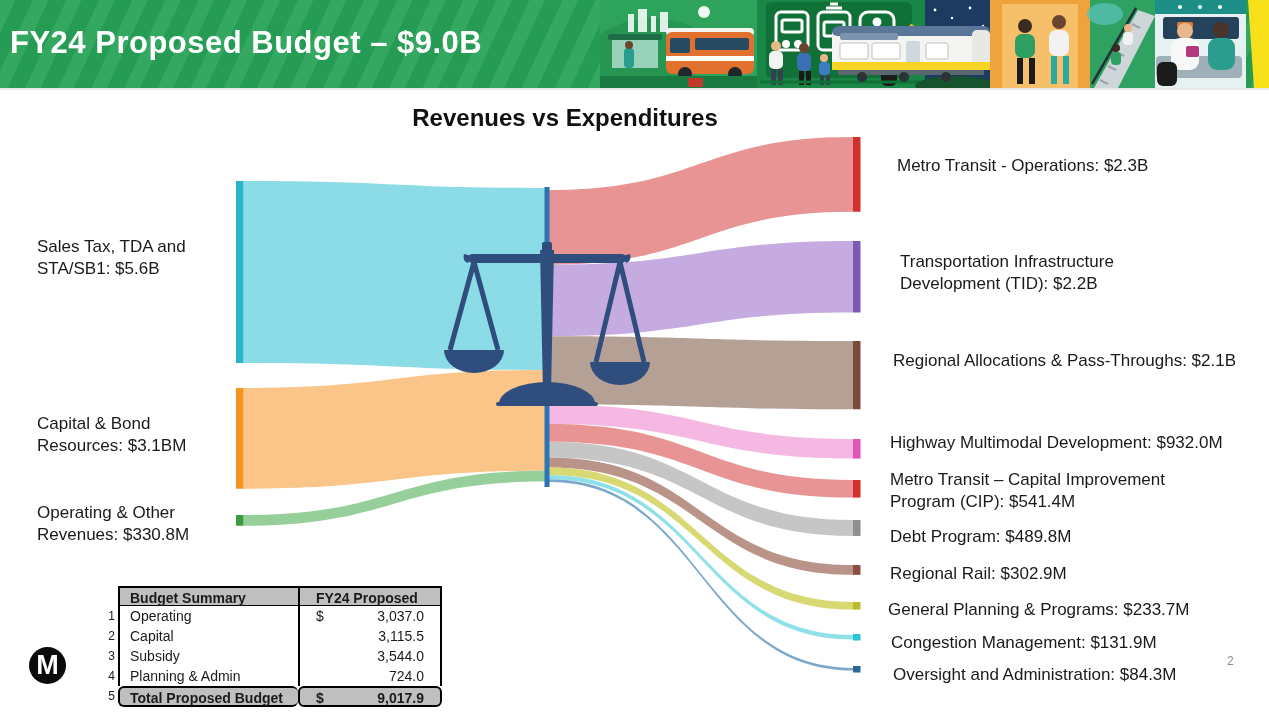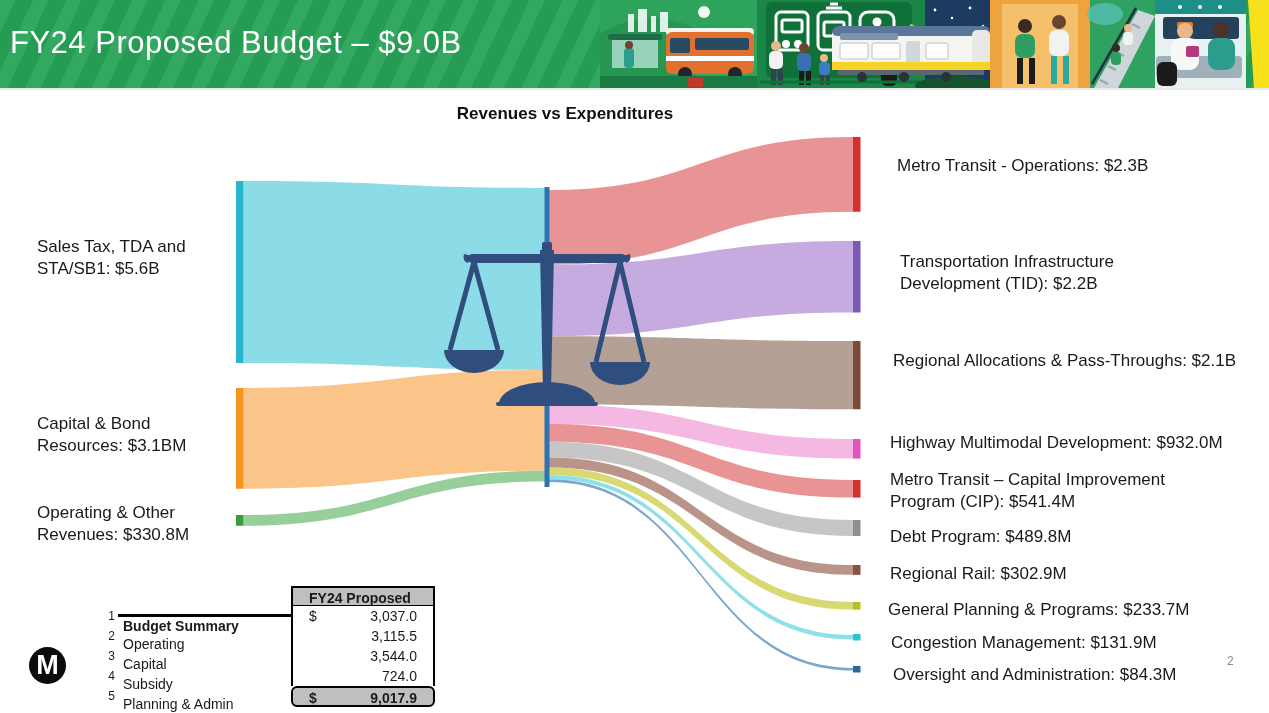--- a/index.html
+++ b/index.html
@@ -4,27 +4,27 @@
 <style>
   html,body{margin:0;padding:0;background:#fff;}
   .page{position:relative;width:1269px;height:713px;background:#fff;overflow:hidden;
         font-family:"Liberation Sans",sans-serif;color:#1a1a1a;}
 
   
   .banner{position:absolute;left:0;top:0;width:1269px;height:88px;background:#27A357;
           border-bottom:2px solid #e9e9e9;}
   .banner-texture{position:absolute;inset:0;
       background:repeating-linear-gradient(115deg,rgba(255,255,255,.06) 0 14px,rgba(0,0,0,.05) 14px 30px);}
-  .banner-title{position:absolute;left:10px;top:25px;font-size:31px;font-weight:normal;color:#fff;
+  .banner-title{position:absolute;left:10px;top:25px;font-size:31px;font-weight:bold;color:#fff;
                 letter-spacing:.5px;white-space:nowrap;}
   .banner-art{position:absolute;right:0;top:0;}
 
   
   .chart-title{position:absolute;left:240px;top:104px;width:650px;text-align:center;
-               font-size:17px;font-weight:bold;color:#111;}
+               font-size:24px;font-weight:bold;color:#111;}
 
   
   .sankey{position:absolute;left:0;top:0;width:1269px;height:713px;pointer-events:none;}
 
   
   .slabel{position:absolute;font-size:17px;line-height:1.28;color:#1a1a1a;}
   .ll-0{left:37px;top:236px;width:186px;}
   .ll-1{left:37px;top:413px;width:186px;}
   .ll-2{left:37px;top:502px;width:205px;}
   .rl-0{left:897px;top:155px;width:380px;}
@@ -37,21 +37,21 @@
   .rl-7{left:888px;top:599px;width:380px;}
   .rl-8{left:891px;top:632px;width:380px;}
   .rl-9{left:893px;top:664px;width:380px;}
   .page-num{position:absolute;left:1227px;top:654px;font-size:12px;color:#8a8a8a;}
 
   
   .btable{position:absolute;left:99px;top:586px;font-size:14px;}
   .trow{display:flex;height:20px;line-height:20px;}
   .trow.ttotal{height:21px;line-height:21px;}
   .tnum{width:16px;text-align:right;padding-right:3px;font-size:12px;color:#1a1a1a;}
-  .tlabel{width:168px;padding-left:3px;border-left:2px solid #000;white-space:nowrap;margin-top:28px;}
+  .tlabel{width:168px;padding-left:10px;border-left:2px solid #000;white-space:nowrap;}
   .tvalue{width:108px;display:flex;padding:0 16px;border-left:2px solid #000;border-right:2px solid #000;}
   .tvalue .num{margin-left:auto;}
   .trow.tbody-row .tlabel,.trow.tbody-row .tvalue{background:#fff;}
   .thead .tlabel,.thead .tvalue{background:#bfbfbf;font-weight:bold;
         border-top:2px solid #000;border-bottom:1px solid #000;}
   .ttotal .tlabel,.ttotal .tvalue{background:#bfbfbf;font-weight:bold;
         border-top:2px solid #000;border-bottom:2px solid #000;border-radius:6px;}
 
   
   .metro-logo{position:absolute;left:29px;top:647px;width:37px;height:37px;border-radius:50%;

